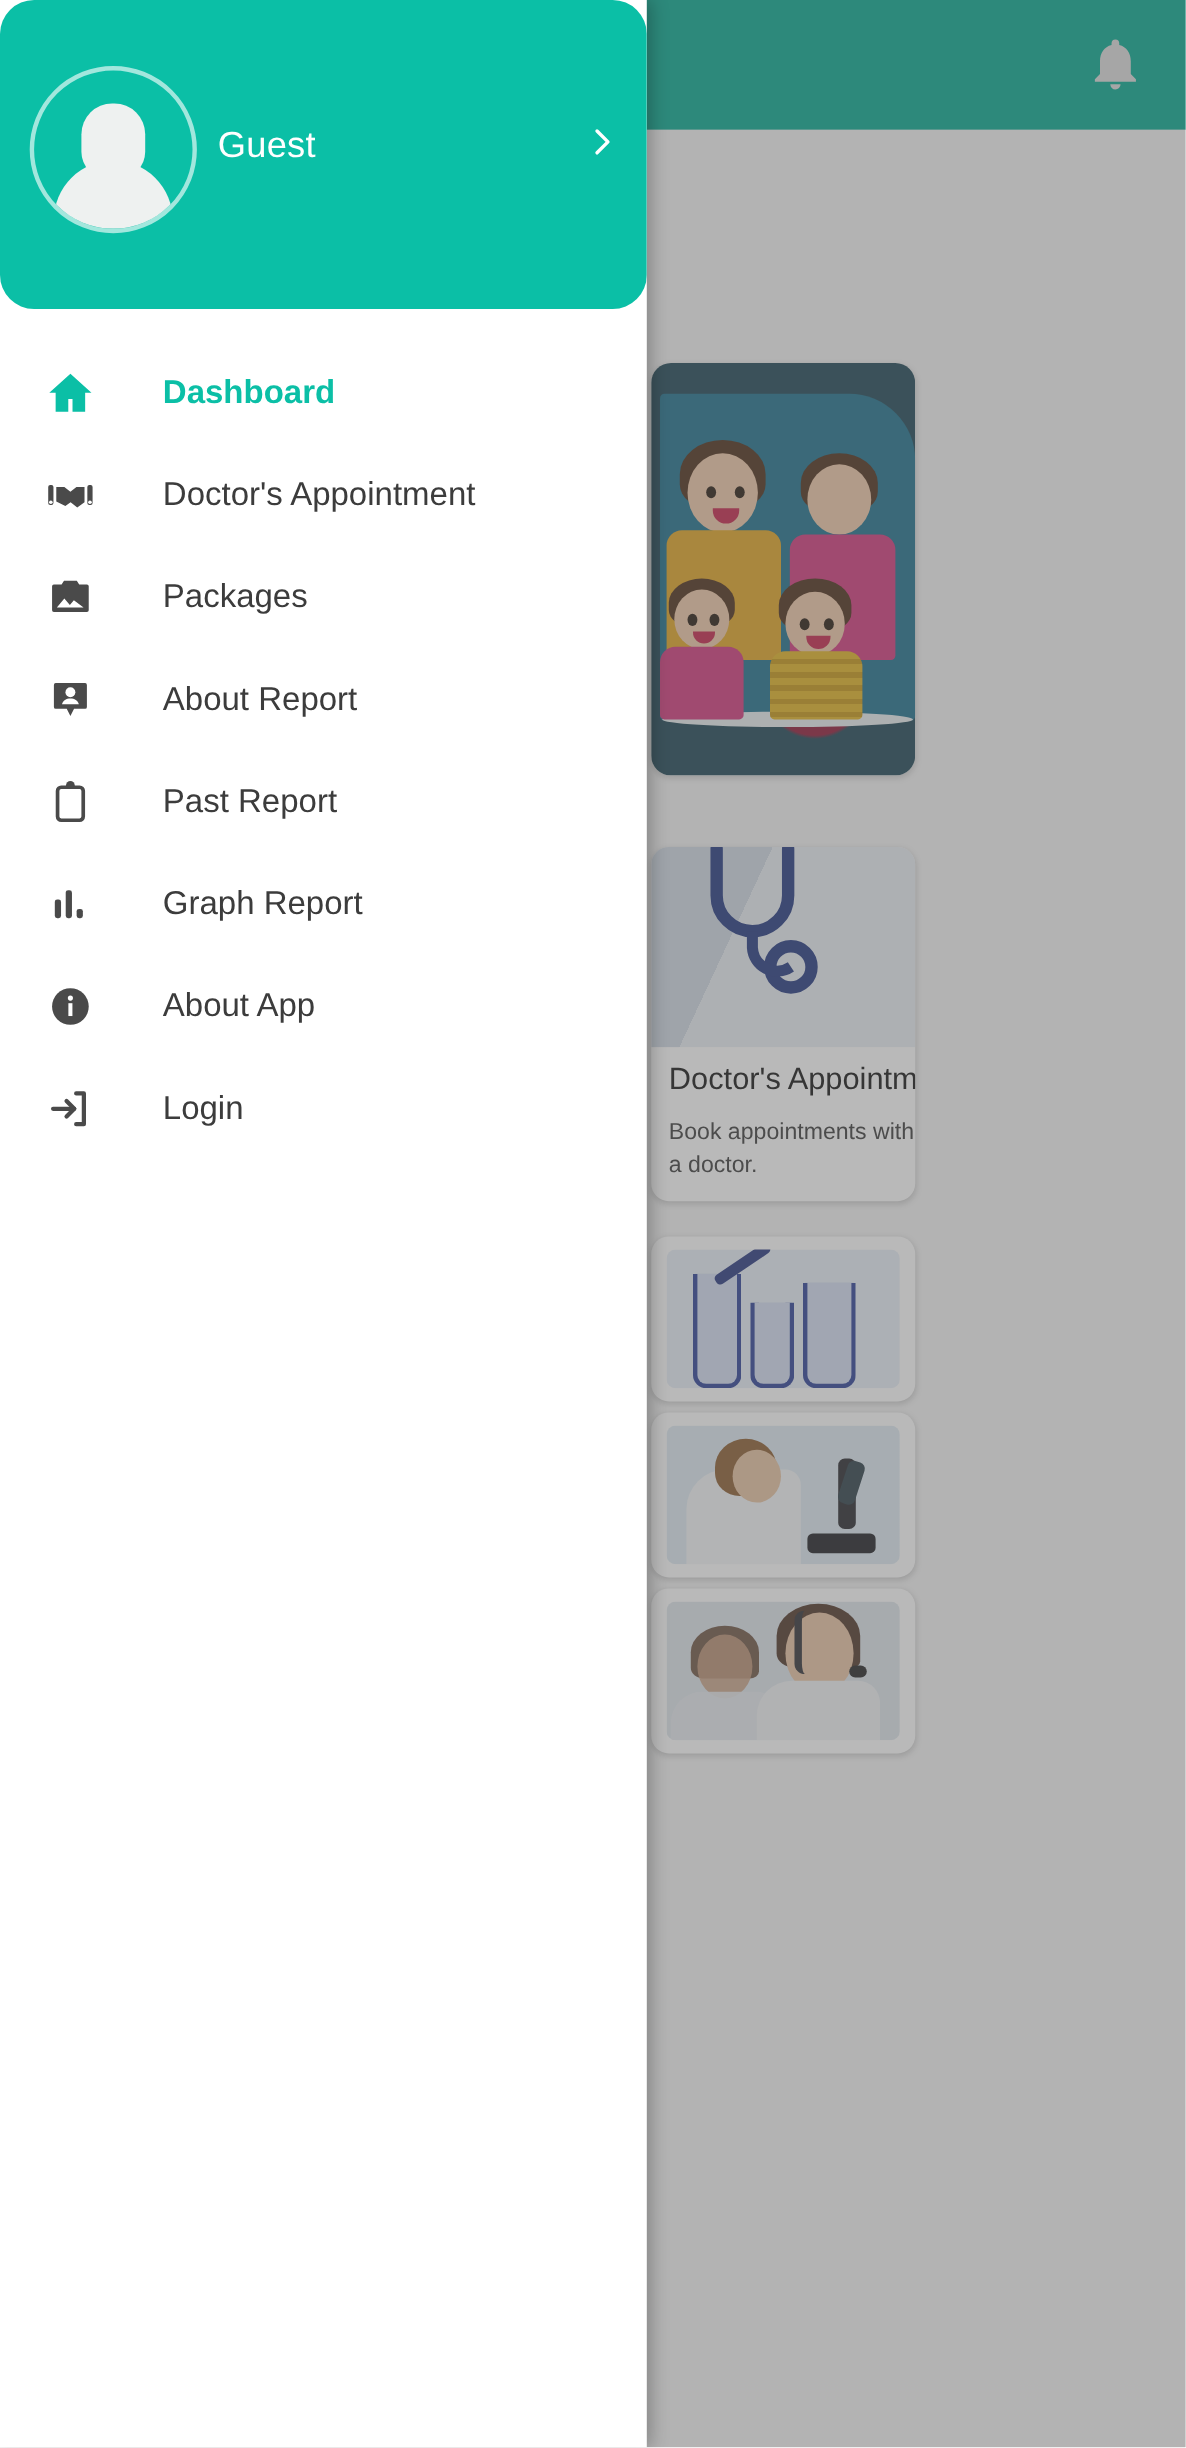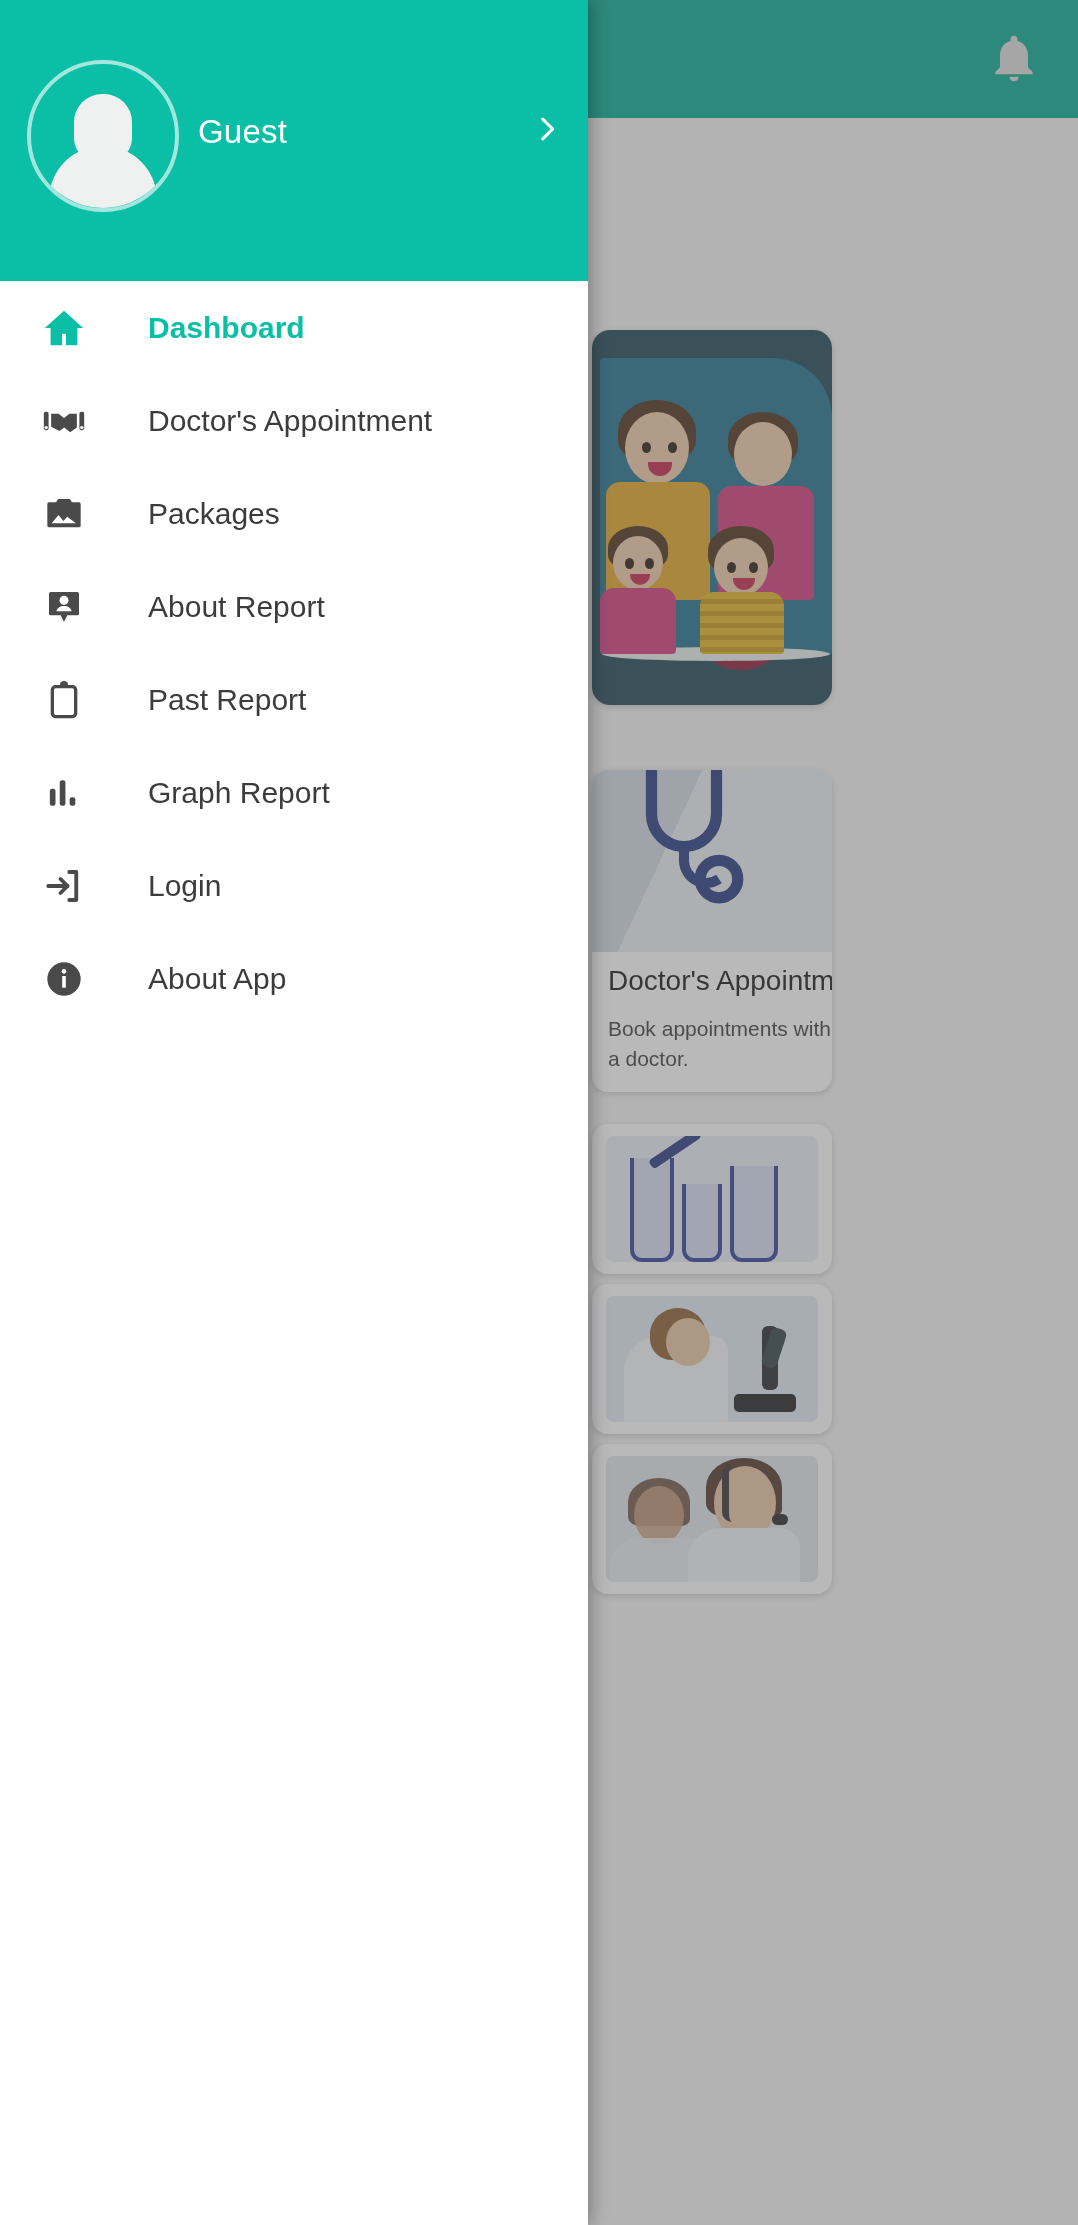--- a/index.html
+++ b/index.html
@@ -100,41 +100,41 @@
   
   .drawer {
     position:absolute; left:0; top:0; width:588px; height:2225px;
     background:#ffffff;
     box-shadow:4px 0 16px rgba(0,0,0,.28);
     overflow:hidden;
   }
   .drawer-head {
     position:relative; width:588px; height:281px;
     background:#0bbfa6;
-    display:flex; align-items:center;
+    display:flex; align-items:center;border-radius:31px;
   }
   .avatar {
     position:absolute; left:27px; top:60px;
     width:152px; height:152px; border-radius:50%;
     border:4px solid rgba(255,255,255,.62);
     display:flex; align-items:flex-end; justify-content:center;
     overflow:hidden;
   }
   .av-head { position:absolute; top:30px; left:50%; transform:translateX(-50%); width:58px; height:68px; border-radius:28px 28px 24px 24px; background:#eef1f0; }
   .av-body { position:absolute; bottom:0; left:50%; transform:translateX(-50%); width:108px; height:62px; border-radius:56px 56px 0 0; background:#eef1f0; }
   .user-name {
     position:absolute; left:198px; top:113px;
     font-size:33px; color:#ffffff; letter-spacing:.2px;
   }
   .chev {
     position:absolute; right:24px; top:112px; width:34px; height:34px;
   }
   .chev svg { width:100%; height:100%; }
 
-  .nav { padding-top:0; }
+  .nav { padding-top:29px; }
   .nav-item {
     display:flex; align-items:center; height:93px; padding-left:32px;
     cursor:pointer;
   }
   .nav-ico {
     width:64px; min-width:64px; height:56px;
     display:flex; align-items:center; justify-content:center;
     color:#4a4a4a;
   }
   .nav-ico svg { display:block; }
@@ -336,35 +336,35 @@
             <rect x="16" y="15" width="4" height="6" rx="1.6"></rect>
           </svg>
         </span>
         <span class="nav-label">Graph Report</span>
       </div>
 
 
 
       <div class="nav-item">
         <span class="nav-ico">
+          <svg width="40" height="40" viewBox="0 0 24 24" fill="currentColor">
+            <circle cx="12" cy="12" r="10"></circle>
+            <rect x="10.9" y="10.2" width="2.2" height="7" fill="#fff"></rect>
+            <circle cx="12" cy="7.4" r="1.4" fill="#fff"></circle>
+          </svg>
+        </span>
+        <span class="nav-label">About App</span>
+      </div>
+
+      <div class="nav-item">
+        <span class="nav-ico">
           <svg width="42" height="42" viewBox="0 0 24 24" fill="none" stroke="currentColor" stroke-width="2.2" stroke-linecap="round" stroke-linejoin="round">
             <path d="M15 4h4v16h-4"></path>
             <path d="M3 12h11"></path>
             <polyline points="10 8 14 12 10 16"></polyline>
           </svg>
         </span>
         <span class="nav-label">Login</span>
       </div>
 
-      <div class="nav-item">
-        <span class="nav-ico">
-          <svg width="40" height="40" viewBox="0 0 24 24" fill="currentColor">
-            <circle cx="12" cy="12" r="10"></circle>
-            <rect x="10.9" y="10.2" width="2.2" height="7" fill="#fff"></rect>
-            <circle cx="12" cy="7.4" r="1.4" fill="#fff"></circle>
-          </svg>
-        </span>
-        <span class="nav-label">About App</span>
-      </div>
-
     </div>
   </div>
 </div>
 
 </body></html>

